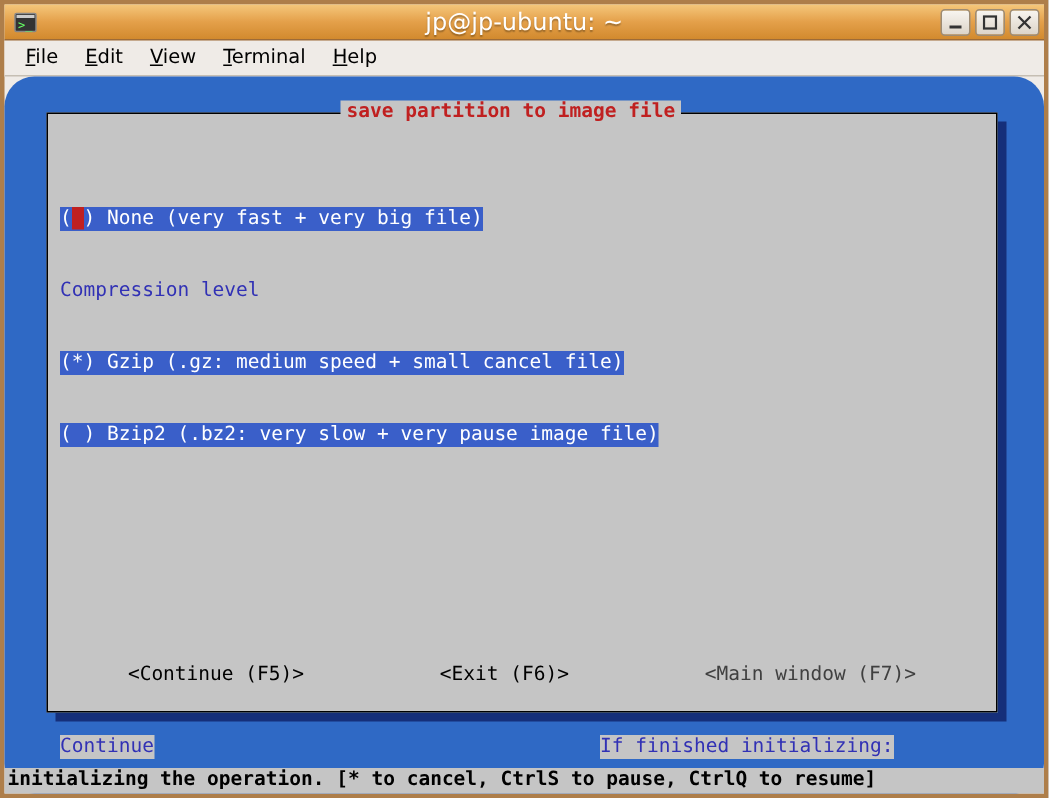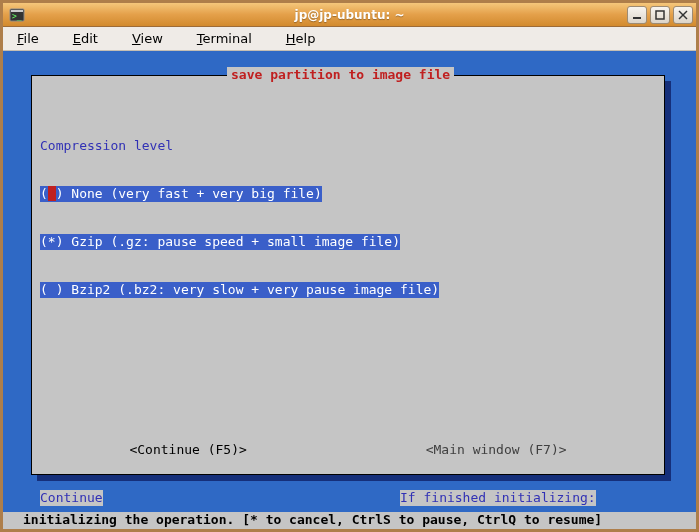--- a/index.html
+++ b/index.html
@@ -23,22 +23,22 @@
     display: flex;
     align-items: center;
     border-bottom: 1px solid #9d6b37;
     position: relative;
   }
   .title-text {
     position: absolute;
     left: 50%;
     transform: translateX(-50%);
     color: #fff;
-    font-size: 12px;
-    font-weight: bold;
+    font-size: 16px;
+    font-weight: normal;
     text-shadow: 0 1px 1px rgba(0,0,0,.3);
     white-space: nowrap;
   }
   .title-icon {
     width: 16px;
     height: 16px;
     margin-left: 6px;
     display: flex;
     align-items: center;
     justify-content: center;
@@ -60,40 +60,41 @@
     justify-content: center;
     font-family: sans-serif;
     cursor: pointer;
   }
   .menubar {
     height: 24px;
     background: #efebe7;
     display: flex;
     align-items: center;
     padding: 0 6px;
-    gap: 18px;
+    gap: 2px;
     font-size: 13px;
     color: #000;
     border-bottom: 1px solid #c5beb3;
   }
   .menu-item {
     padding: 2px 8px;
     cursor: pointer;
   }
   .menu-item .ul { text-decoration: underline; }
   .terminal {
     flex: 1;
     background: #2f69c5;
     font-family: "DejaVu Sans Mono", monospace;
     font-size: 13px;
     line-height: 16px;
     color: #e8e8e8;
     position: relative;
     padding: 8px;
     white-space: pre;
+    border-radius: 20px;
   }
   .panel {
     position: absolute;
     top: 24px;
     left: 28px;
     width: 634px;
     height: 400px;
     background: #c5c5c5;
     border: 1px solid #000;
   }
@@ -157,21 +158,21 @@
   .action-btn { padding: 0 4px; text-align: center; }
   .status-line {
     position: absolute;
     left: 0;
     right: 0;
     bottom: 0;
     height: 17px;
     background: #c5c5c5;
     color: #000;
     font-weight: bold;
-    padding-left: 20px;
+    padding-left: 2px;
     overflow: hidden;
   }
 </style>
 </head>
 <body>
 
 <div class="window-frame">
 
   <div class="titlebar">
     <div class="title-icon">
@@ -210,25 +211,25 @@
     <span class="menu-item"><span class="ul">H</span>elp</span>
   </div>
 
   <div class="terminal">
 
     <div class="panel">
       <div class="panel-title">save partition to image file</div>
 
       <div class="panel-content">
 
-        <div class="line"><span class="heading">Compression level</span></div>
         <div class="line">
           <span class="sel">(<span class="radio-cursor">&nbsp;</span>) None (very fast + very big file)</span>
         </div>
-        <div class="line"><span class="sel">(*) Gzip (.gz: pause speed + small image file)</span></div>
+        <div class="line"><span class="heading">Compression level</span></div>
+        <div class="line"><span class="sel">(*) Gzip (.gz: medium speed + small cancel file)</span></div>
         <div class="line"><span class="sel">( ) Bzip2 (.bz2: very slow + very pause image file)</span></div>
 
         <div class="line"></div>
         <div class="line"></div>
 
         <div class="two-col">
           <div class="col-left">
             <div class="line"><span class="heading">Continue</span></div>
             
             
@@ -244,20 +245,21 @@
             
             
             
             
             
           </div>
         </div>
 
         <div class="bottom-actions">
           <span class="action-btn" style="color:#000">&lt;Continue (F5)&gt;</span>
+          <span class="action-btn" style="color:#000">&lt;Exit (F6)&gt;</span>
           <span class="action-btn" style="color:#404040">&lt;Main window (F7)&gt;</span>
         </div>
       </div>
     </div>
 
     <div class="status-line">initializing the operation. [* to cancel, CtrlS to pause, CtrlQ to resume]</div>
   </div>
 
 </div>
 

